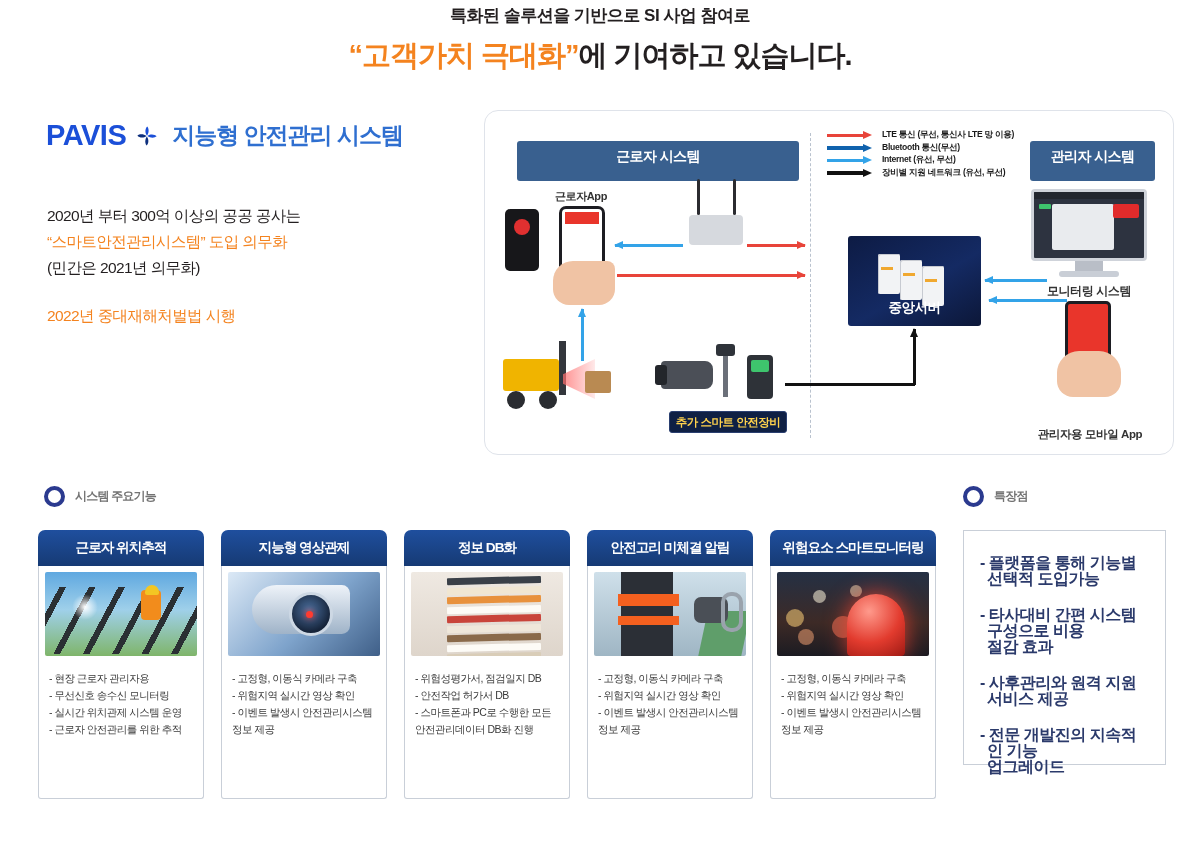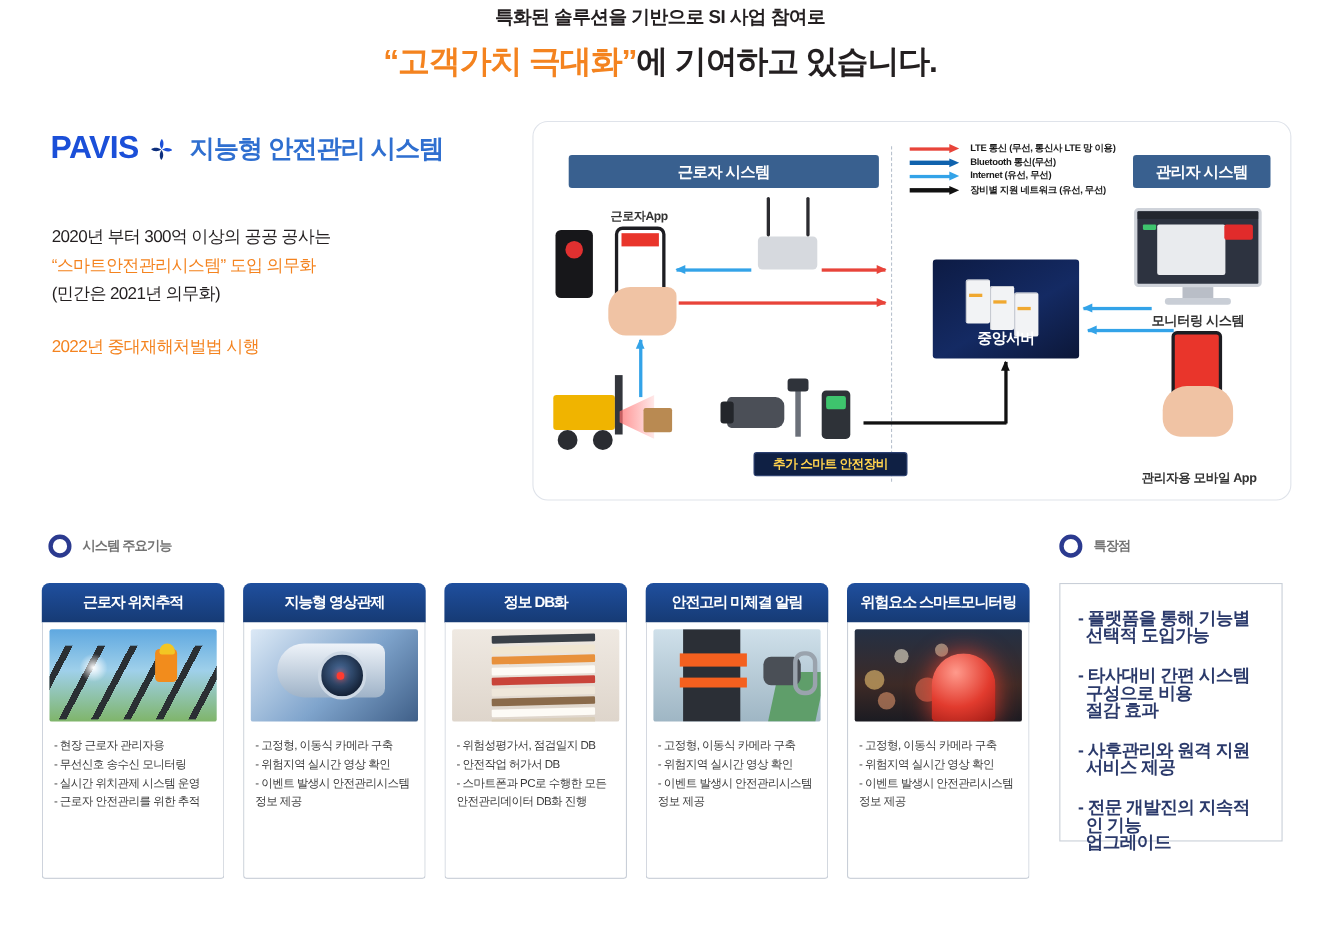--- a/index.html
+++ b/index.html
@@ -48,21 +48,21 @@
 
   
   .diagram {
     position: absolute; left: 484px; top: 110px;
     width: 690px; height: 345px;
     background: #fff; border: 1px solid #dfe3ea; border-radius: 14px;
   }
   .blue-tab {
     position: absolute; background: #39608f; color: #fff;
     font-size: 14px; font-weight: 700; letter-spacing: -0.6px;
-    text-align: center; line-height: 30px; height: 30px; border-radius: 3px;
+    text-align: center; line-height: 30px; height: 40px; border-radius: 3px;
   }
   .tab-worker { left: 32px; top: 30px; width: 282px; }
   .tab-admin  { left: 545px; top: 30px; width: 125px; }
   .dash-v {
     position: absolute; left: 325px; top: 22px; width: 0; height: 305px;
     border-left: 1px dashed #b9c2ce;
   }
 
   .dg-label {
     position: absolute; font-size: 11px; color: #333; font-weight: 700;
@@ -88,21 +88,21 @@
   }
   .server-box .cap {
     position: absolute; bottom: 9px; left: 0; right: 0; text-align: center;
     font-size: 13.5px; font-weight: 700; letter-spacing: -0.5px;
   }
   .rack { position: absolute; width: 22px; height: 40px; background: #f2f3f5; border-radius: 2px;
           box-shadow: 1px 1px 0 #c7cad1 inset; }
   .rack::after { content:""; position:absolute; left:3px; top:13px; width:12px; height:3px; background:#f0a830; }
 
   .smart-badge {
-    position: absolute; left: 200px; top: 300px; width: 140px; height: 22px;
+    position: absolute; left: 184px; top: 300px; width: 118px; height: 22px;
     background: #0f2044; border: 1px solid #2a3f70; border-radius: 3px;
     color: #ffd24d; font-size: 11.5px; font-weight: 700; letter-spacing: -0.5px;
     text-align: center; line-height: 21px;
   }
 
   
   .arw { position: absolute; height: 3px; }
   .arw .h { position: absolute; right: -1px; top: -3px; width: 0; height: 0;
             border-top: 4.5px solid transparent; border-bottom: 4.5px solid transparent; }
   .arw.left .h { left: -1px; right: auto; }

